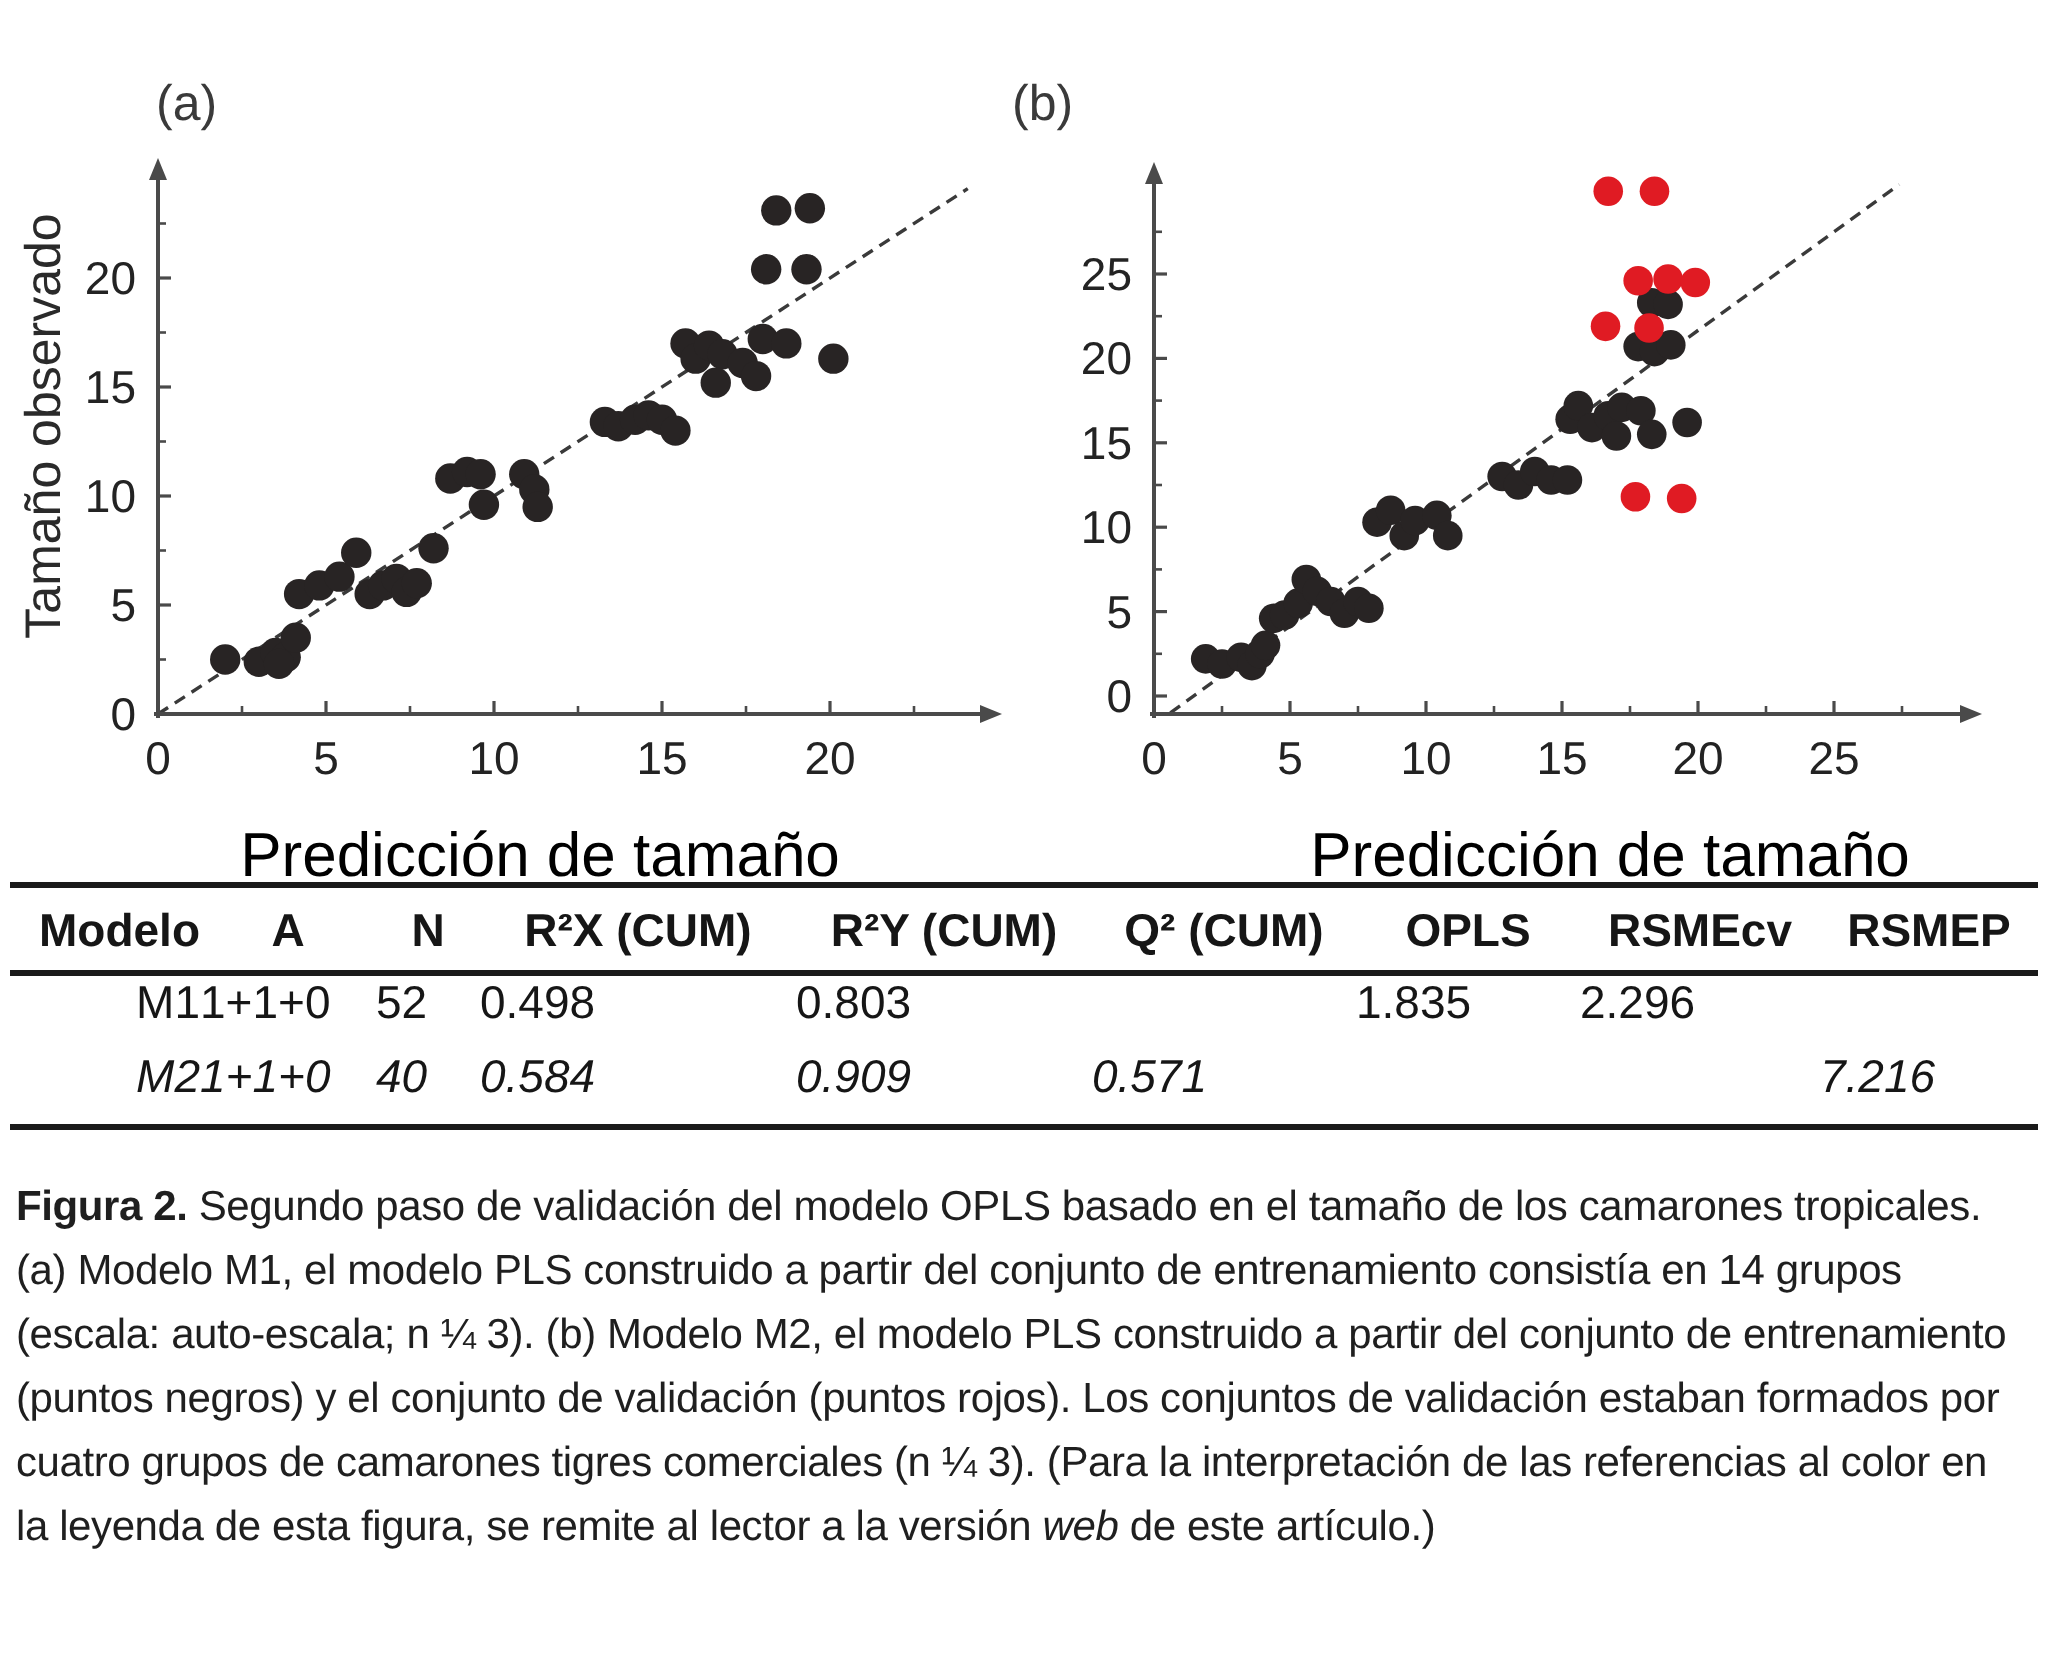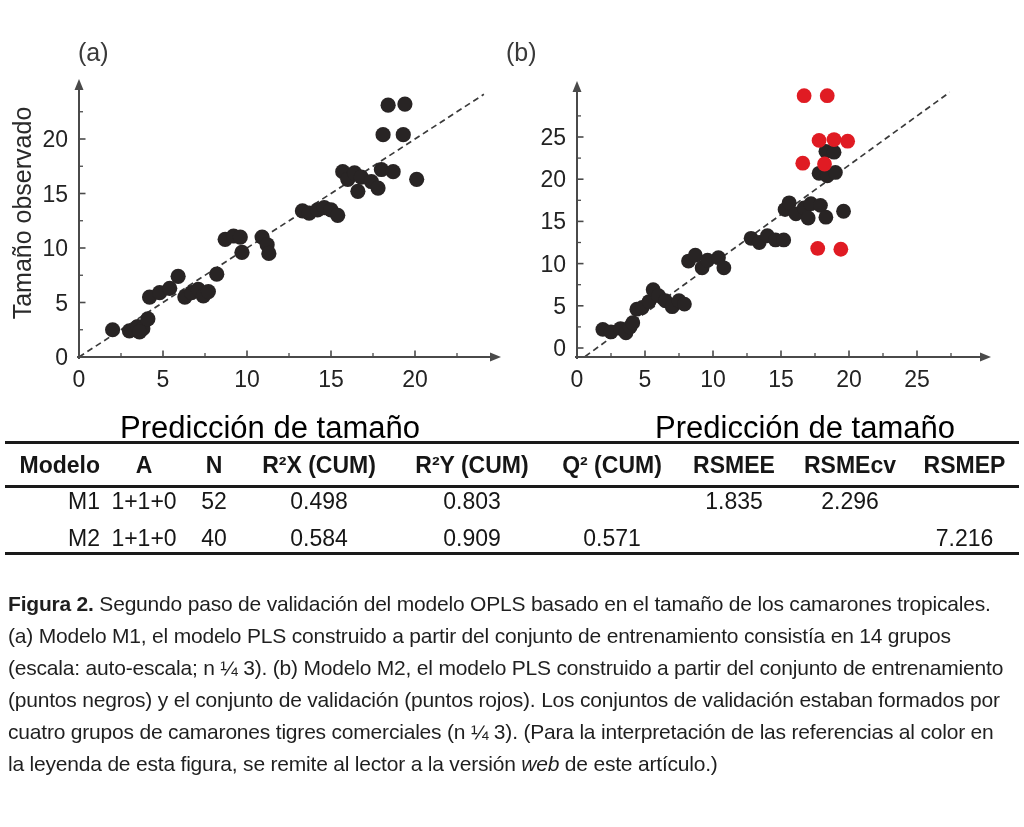--- a/index.html
+++ b/index.html
@@ -27,27 +27,27 @@
     position:absolute;left:5px;top:441px;width:1014px;
     border-collapse:collapse;
     border-top:3px solid #1a1a1a;border-bottom:3px solid #1a1a1a;
     font-size:23px;color:#161616;
   }
   #results-table th{
     font-weight:bold;text-align:center;padding:8px 0 6px 0;
     border-bottom:3px solid #1a1a1a;white-space:nowrap;
   }
   #results-table td{
-    text-align:center;padding:6px 0 4px 0;white-space:nowrap;
+    padding:6px 0 4px 0;white-space:nowrap;
   }
   #results-table th:first-child,#results-table td:first-child{
     text-align:right;padding-left:4px;
   }
   #results-table tbody tr:first-child td{padding-top:0;}
-  #results-table tbody tr:last-child td{padding-bottom:0;}
+  #results-table tbody tr:last-child td{padding-bottom:10px;font-style:italic;}
   .caption{
     position:absolute;left:8px;top:588px;width:1002px;
     font-size:21px;line-height:32px;letter-spacing:-0.2px;color:#1f1f1f;
     margin:0;text-align:left;
   }
   .caption b{font-weight:bold;}
   .caption i{font-style:italic;}
 </style>
 </head>
 <body>
@@ -272,21 +272,21 @@
       <col style="width:109px">
   </colgroup>
   <thead>
       <tr>
         <th>Modelo</th>
         <th>A</th>
         <th>N</th>
         <th>R²X (CUM)</th>
         <th>R²Y (CUM)</th>
         <th>Q² (CUM)</th>
-        <th>RSMEE</th>
+        <th>OPLS</th>
         <th>RSMEcv</th>
         <th>RSMEP</th>
       </tr>
     </thead>
   <tbody>
       <tr>
         <td>M1</td>
         <td>1+1+0</td>
         <td>52</td>
         <td>0.498</td>

